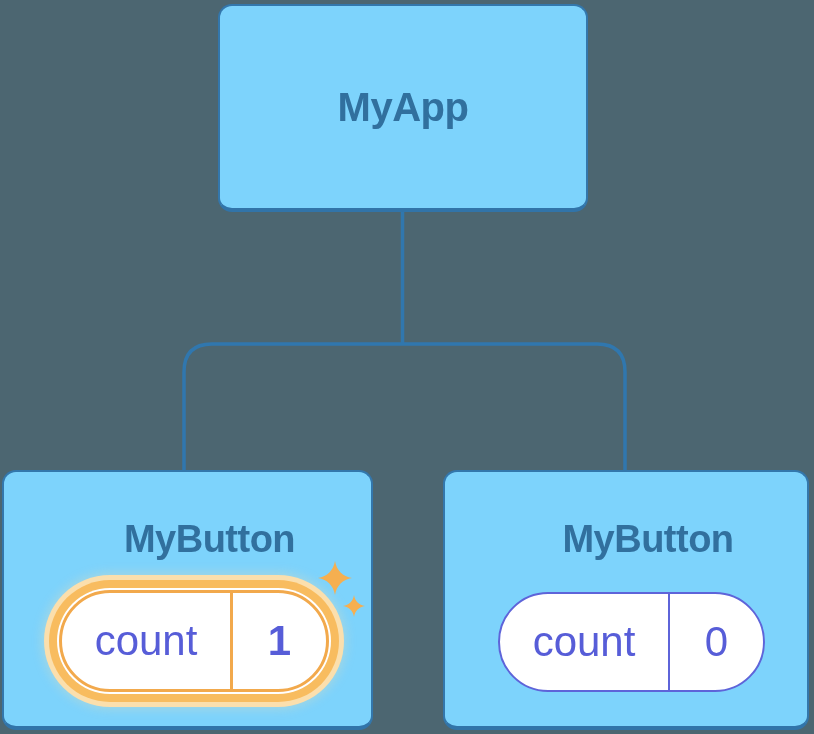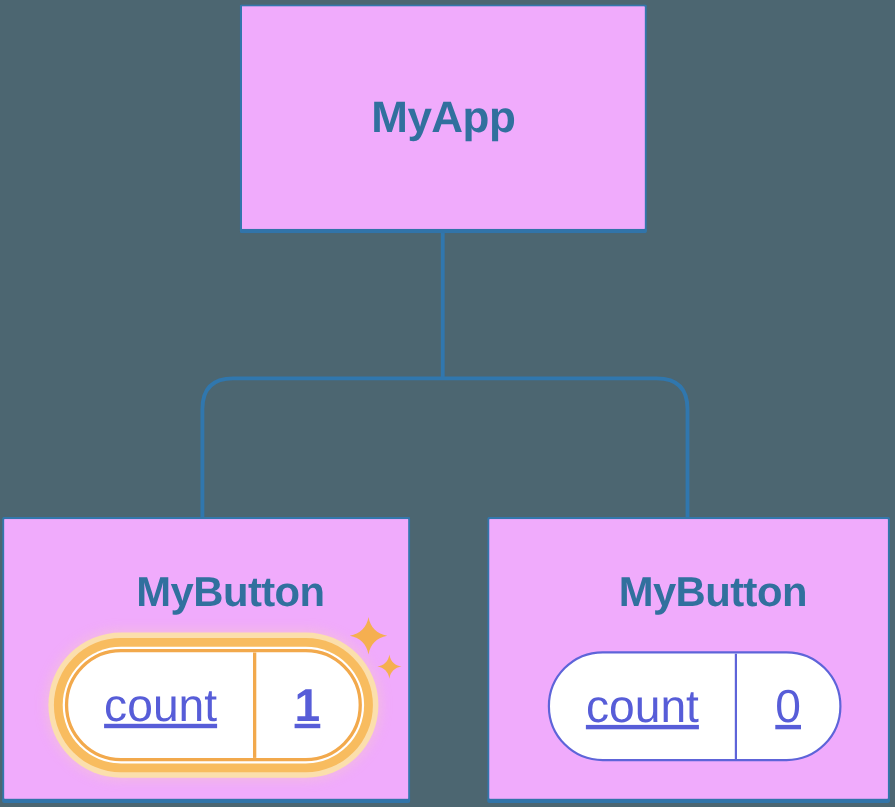--- a/index.html
+++ b/index.html
@@ -8,25 +8,25 @@
     background: #4C6671;
     font-family: "Liberation Sans", sans-serif;
     position: relative;
   }
   .canvas { position: absolute; inset: 0; width: 814px; height: 734px; }
 
   .connector-svg { position: absolute; left: 0; top: 0; pointer-events: none; }
 
   .node {
     position: absolute;
-    background: #f0abfc;
+    background: #7dd3fc;
     border: 2px solid #3377AC;
     border-bottom-width: 4px;
     border-bottom-color: #3174A9;
-    border-radius: 2px;
+    border-radius: 14px;
     box-sizing: border-box;
   }
   .node-root {
     left: 218px; top: 4px; width: 370px; height: 208px;
     display: flex; align-items: center; justify-content: center;
   }
   .node-left  { left: 2px;   top: 470px; width: 371px; height: 260px; }
   .node-right { left: 443px; top: 470px; width: 366px; height: 260px; }
 
   .node-title {
@@ -54,21 +54,20 @@
     border-radius: 60px;
     display: flex;
     align-items: stretch;
     overflow: hidden;
   }
   .pill-key, .pill-value {
     display: flex; align-items: center; justify-content: center;
     color: #575DD8;
     font-size: 42px;
     line-height: 1;
-    text-decoration: underline;
   }
   .pill-key { width: 168px; flex: 0 0 auto; }
   .pill-value { flex: 1 1 auto; }
 
   .pill-idle {
     left: 53px; top: 120px; width: 267px; height: 100px;
     border: 2px solid #5E64D9;
   }
   .pill-idle .pill-key { border-right: 2px solid #5E64D9; }
 

